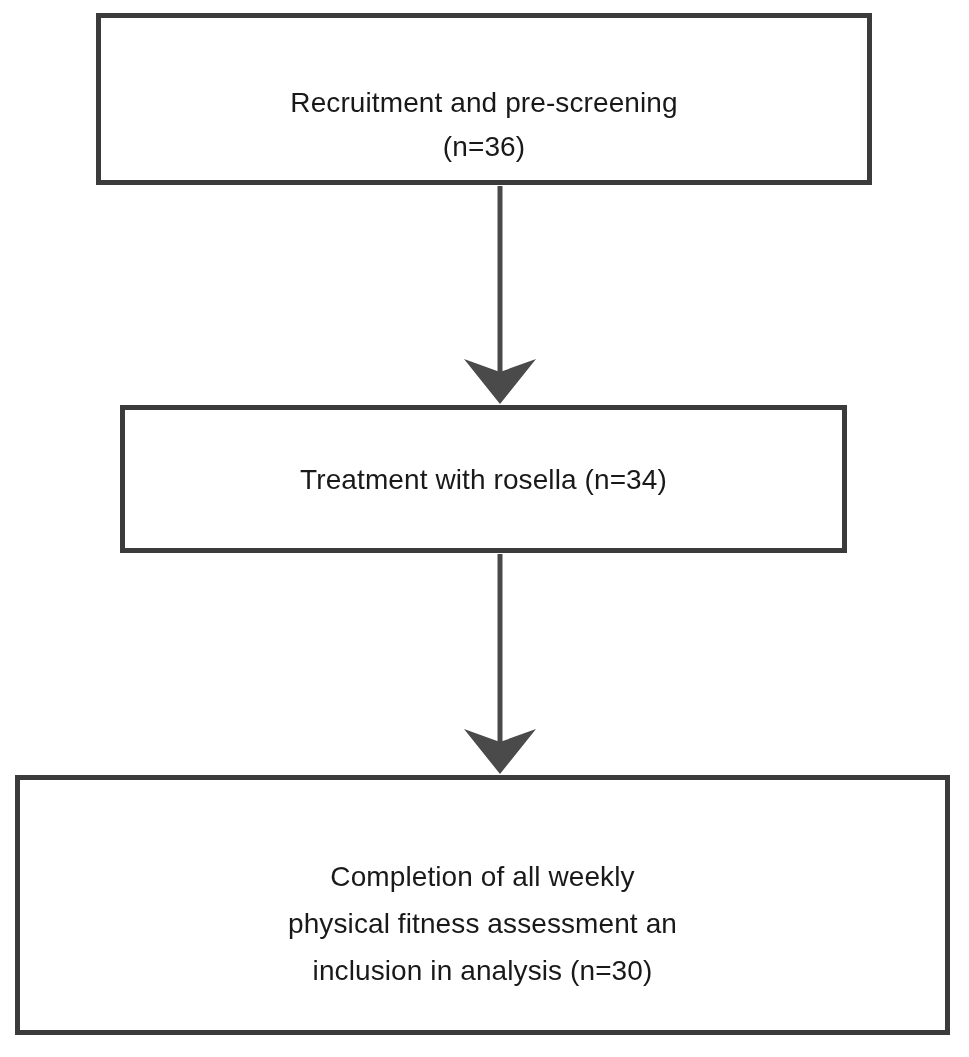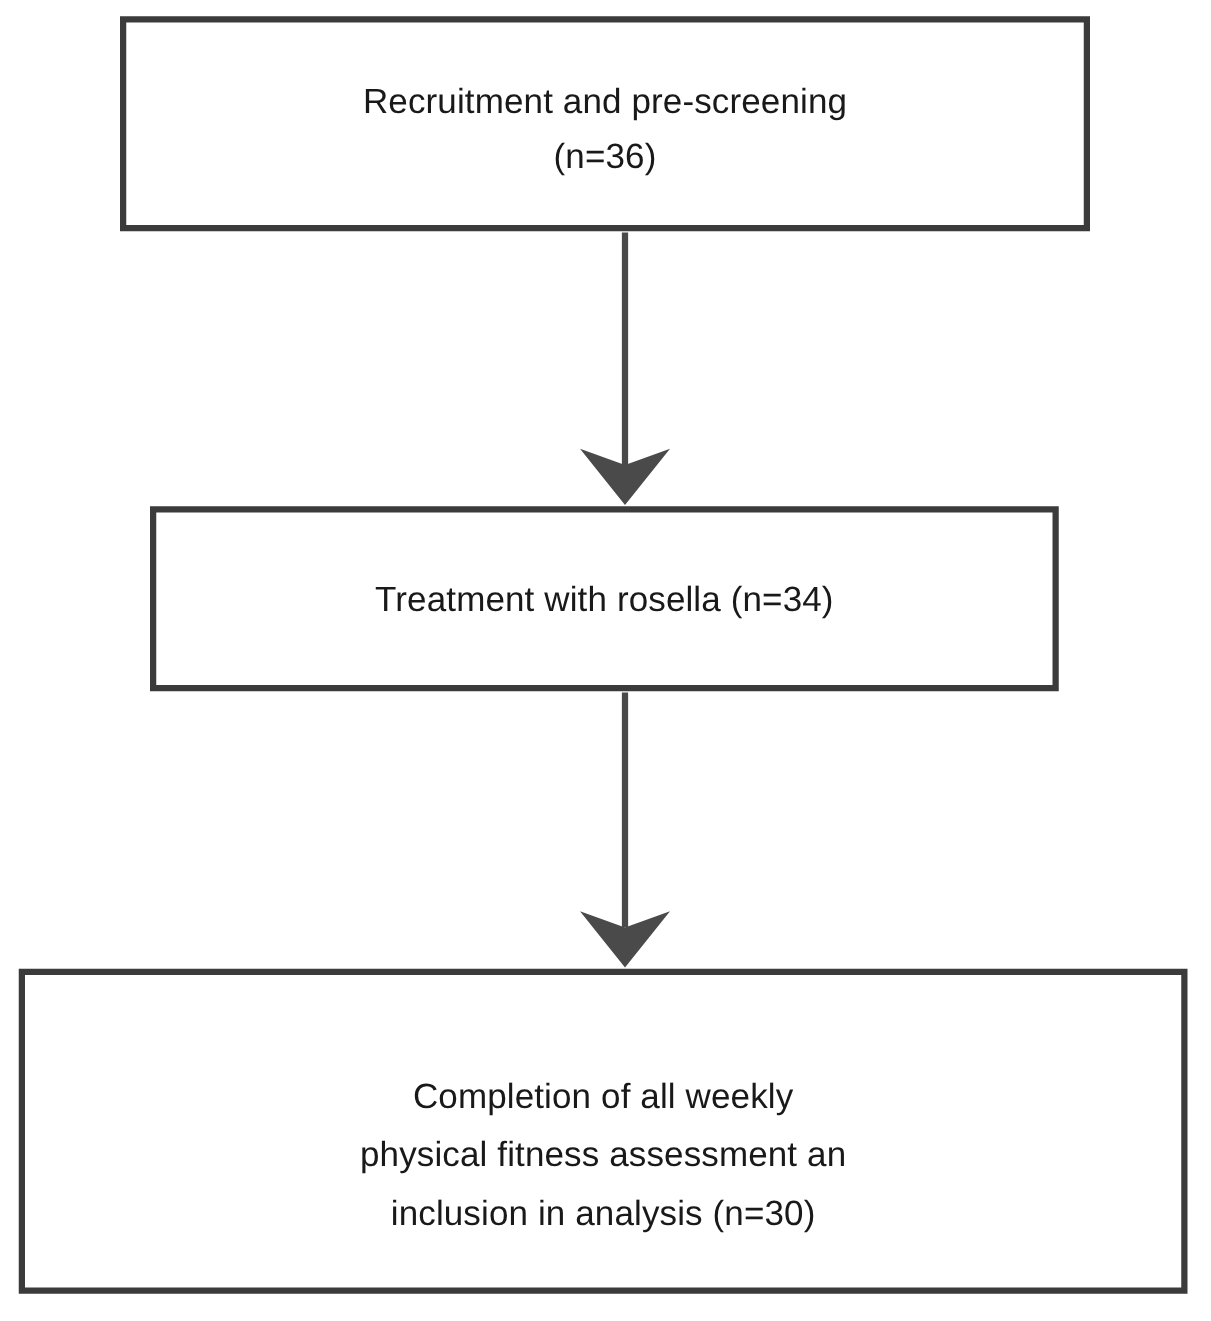--- a/index.html
+++ b/index.html
@@ -39,21 +39,21 @@
 
   
   #box-recruitment {
     left: 96px;
     top: 13px;
     width: 776px;
     height: 172px;
     align-items: flex-start;
   }
   #box-recruitment .flow-box-text {
-    margin-top: 41px;
+    margin-top: 63px;
   }
 
   
   #box-treatment {
     left: 120px;
     top: 405px;
     width: 727px;
     height: 148px;
   }
   #box-treatment .flow-box-text {

